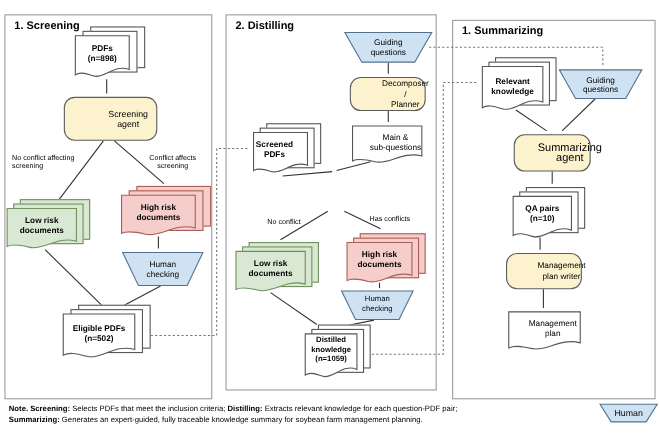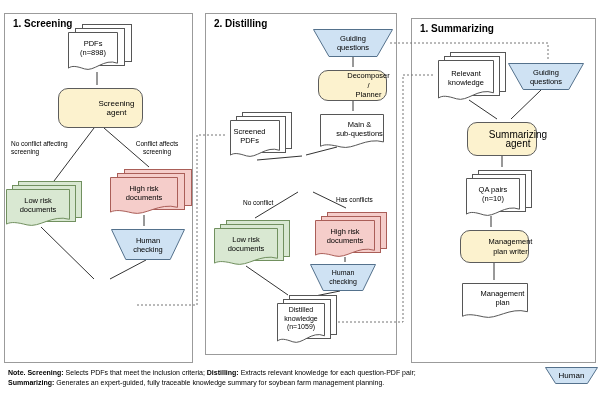--- a/index.html
+++ b/index.html
@@ -26,21 +26,21 @@
   .trap .lbl{position:relative;z-index:1;}
   
   .stack .layer{position:absolute;background:#fff;border:1px solid #565656;box-sizing:border-box;}
   svg.shape{position:absolute;overflow:visible;}
   svg.shape path.docp{fill:#fff;stroke:#565656;stroke-width:1;}
   svg.shape polygon.trapp{fill:var(--human_fill,#cfe2f3);stroke:#54718c;stroke-width:1;}
   .green .layer{background:var(--low_risk_fill,#d9e8d2);border-color:#71905f;}
   .green svg.shape path.docp{fill:var(--low_risk_fill,#d9e8d2);stroke:#71905f;}
   .red .layer{background:var(--high_risk_fill,#f5cdca);border-color:#aa5e58;}
   .red svg.shape path.docp{fill:var(--high_risk_fill,#f5cdca);stroke:#aa5e58;}
-  .stack .lbl{position:absolute;}
+  .stack .lbl{position:absolute;font-weight:bold;}
   
   .doc1{display:flex;align-items:center;justify-content:center;}
   .doc1 .lbl{position:relative;margin-bottom:5px;z-index:1;margin-left:15px;}
   .edge-lbl{position:absolute;z-index:3;font-size:6.5px;line-height:8px;color:#000;white-space:pre-line;}
   
   .legend-llm{position:absolute;z-index:3;display:flex;align-items:center;justify-content:flex-end;
     background:var(--llm_fill,#fcf2ce);border:1px solid #5c5c5c;border-radius:5px;box-sizing:border-box;margin-top:48px;}
   .legend-llm .lbl,.legend-human .lbl{font-size:8px;}
   .legend-human{position:absolute;z-index:3;display:flex;align-items:center;justify-content:center;}
   
@@ -131,20 +131,29 @@
   </div>
 
   <div class="node trap" style="left:111px;top:229px;width:74px;height:31px">
     <svg class="shape" width="74" height="31" style="left:0;top:0" viewBox="0 0 74 31">
         <polygon class="trapp" points="0.5,0.5 73.5,0.5 59.2,30.5 14.8,30.5"></polygon>
       </svg>
     <span class="lbl">Human
 checking</span>
   </div>
 
+  <div class="node stack" style="left:57px;top:277px;width:80px;height:48px">
+    <i class="layer" style="left:14px;top:0;width:66px;height:40px"></i>
+    <i class="layer" style="left:7px;top:4px;width:66px;height:40px"></i>
+    <svg class="shape" width="66" height="40" style="left:0;top:8px" viewBox="0 0 66 40">
+        <path class="docp" d="M0.5,0.5 L65.5,0.5 L65.5,32.8 C47.5,27.2 34.3,42.4 21.8,38.8 C11.2,36.0 5.3,35.2 0.5,38.0 Z"></path>
+      </svg>
+    <span class="lbl" style="left:0;top:17px;width:66px">Eligible PDFs
+(n=502)</span>
+  </div>
 
   <div class="node trap" style="left:313px;top:29px;width:80px;height:28px">
     <svg class="shape" width="80" height="28" style="left:0;top:0" viewBox="0 0 80 28">
         <polygon class="trapp" points="0.5,0.5 79.5,0.5 64.0,27.5 16.0,27.5"></polygon>
       </svg>
     <span class="lbl">Guiding
 questions</span>
   </div>
 
   <div class="node agent" style="left:318px;top:70px;width:69px;height:31px">

